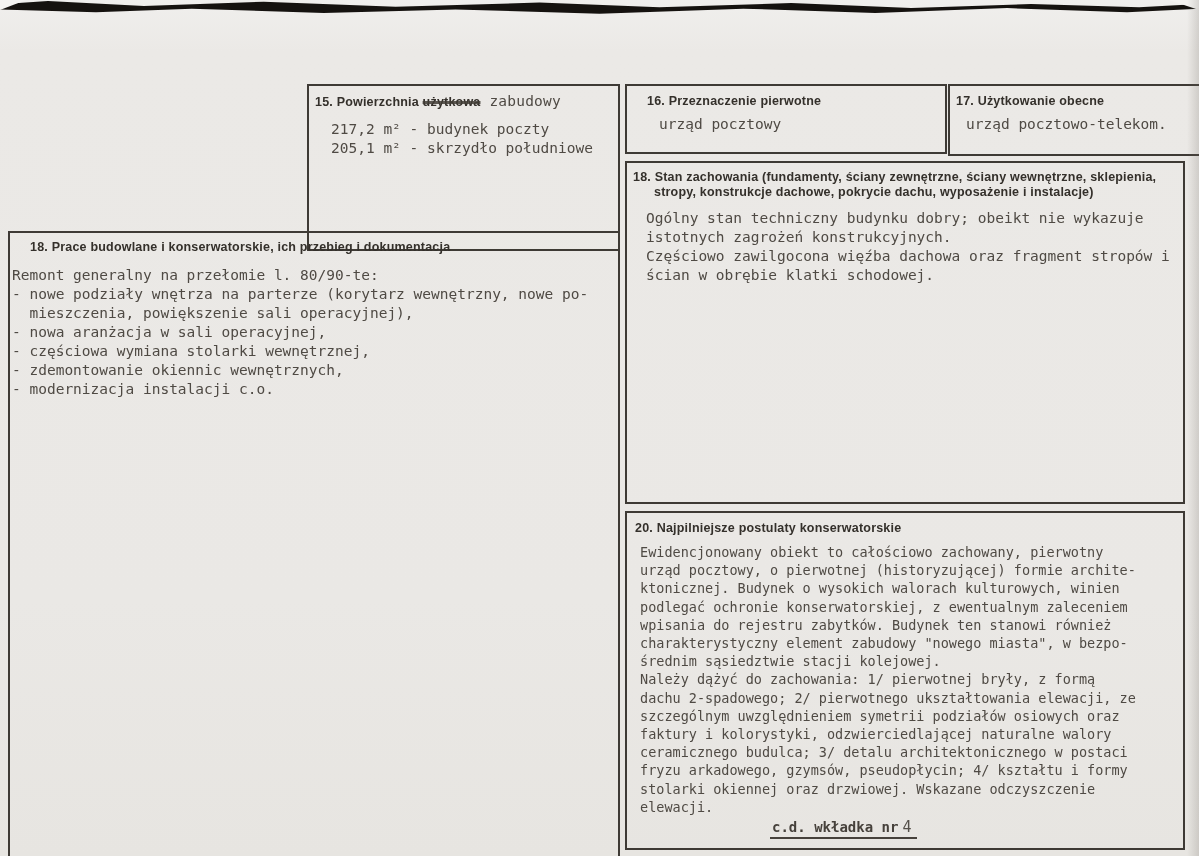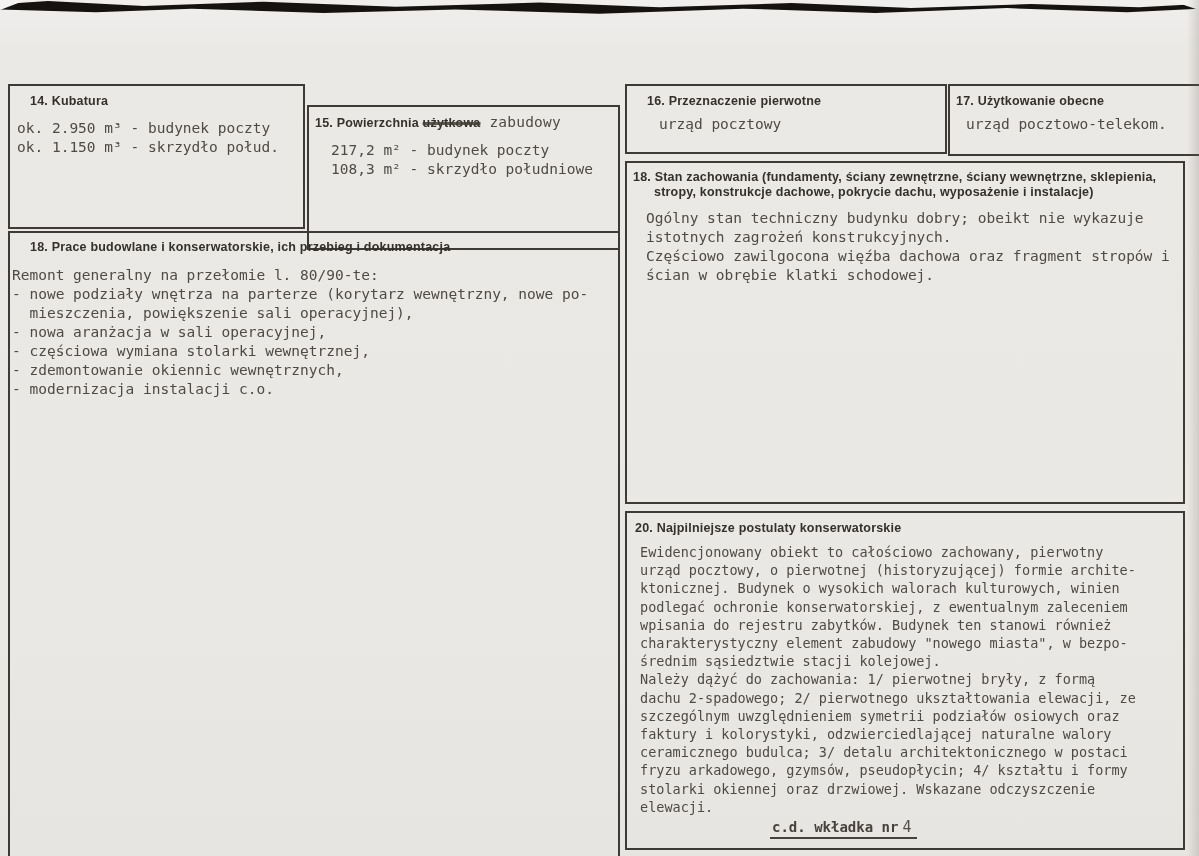--- a/index.html
+++ b/index.html
@@ -26,21 +26,21 @@
   .corner-light-left  { left:0;  width:26px; clip-path:polygon(0 0,100% 0,0 100%); }
   .corner-light-right { right:0; width:30px; clip-path:polygon(0 0,100% 0,100% 100%); }
 
   .box {
     position:absolute;
     border:2px solid #3e3a35;
     box-sizing:border-box;
     background:transparent;
   }
   .b14 { left:8px;   top:84px;  width:297px; height:145px; }
-  .b15 { left:307px; top:84px;  width:313px; height:145px;margin-top:21px; }
+  .b15 { left:307px; top:84px;  width:313px; height:167px; }
   .b18 { left:8px;   top:231px; width:612px; height:769px; }
   .b16 { left:625px; top:84px;  width:322px; height:70px;padding-left:12px;  }
   .b17 { left:924px; top:84px;  width:261px; height:72px;margin-left:24px;  }
   .b19 { left:625px; top:161px; width:560px; height:343px; }
   .b20 { left:625px; top:511px; width:560px; height:339px; }
 
   .box-label {
     font-family:"Liberation Sans", sans-serif;
     font-weight:bold;
     font-size:12.5px;
@@ -109,32 +109,27 @@
 </style>
 </head>
 <body>
 
 <div class="page">
 
   <div class="scan-top-edge"></div>
   <div class="corner-light-left"></div>
   <div class="corner-light-right"></div>
 
-  <section class="box b14">
-    <div class="box-label">14. Kubatura</div>
-    <div class="box-content mono">ok. 2.950 m³ - budynek poczty
-ok. 1.150 m³ - skrzydło połud.</div>
-  </section>
 
   <section class="box b15">
     <div class="box-label">
       <span>15. Powierzchnia </span><span class="label-struck">użytkowa</span><span class="label-suffix-mono"> zabudowy</span>
     </div>
     <div class="box-content mono">217,2 m² - budynek poczty
-108,3 m² - skrzydło południowe</div>
+205,1 m² - skrzydło południowe</div>
   </section>
 
   <section class="box b16">
     <div class="box-label">16. Przeznaczenie pierwotne</div>
     <div class="box-content mono">urząd pocztowy</div>
   </section>
 
   <section class="box b17">
     <div class="box-label">17. Użytkowanie obecne</div>
     <div class="box-content mono">urząd pocztowo-telekom.</div>

